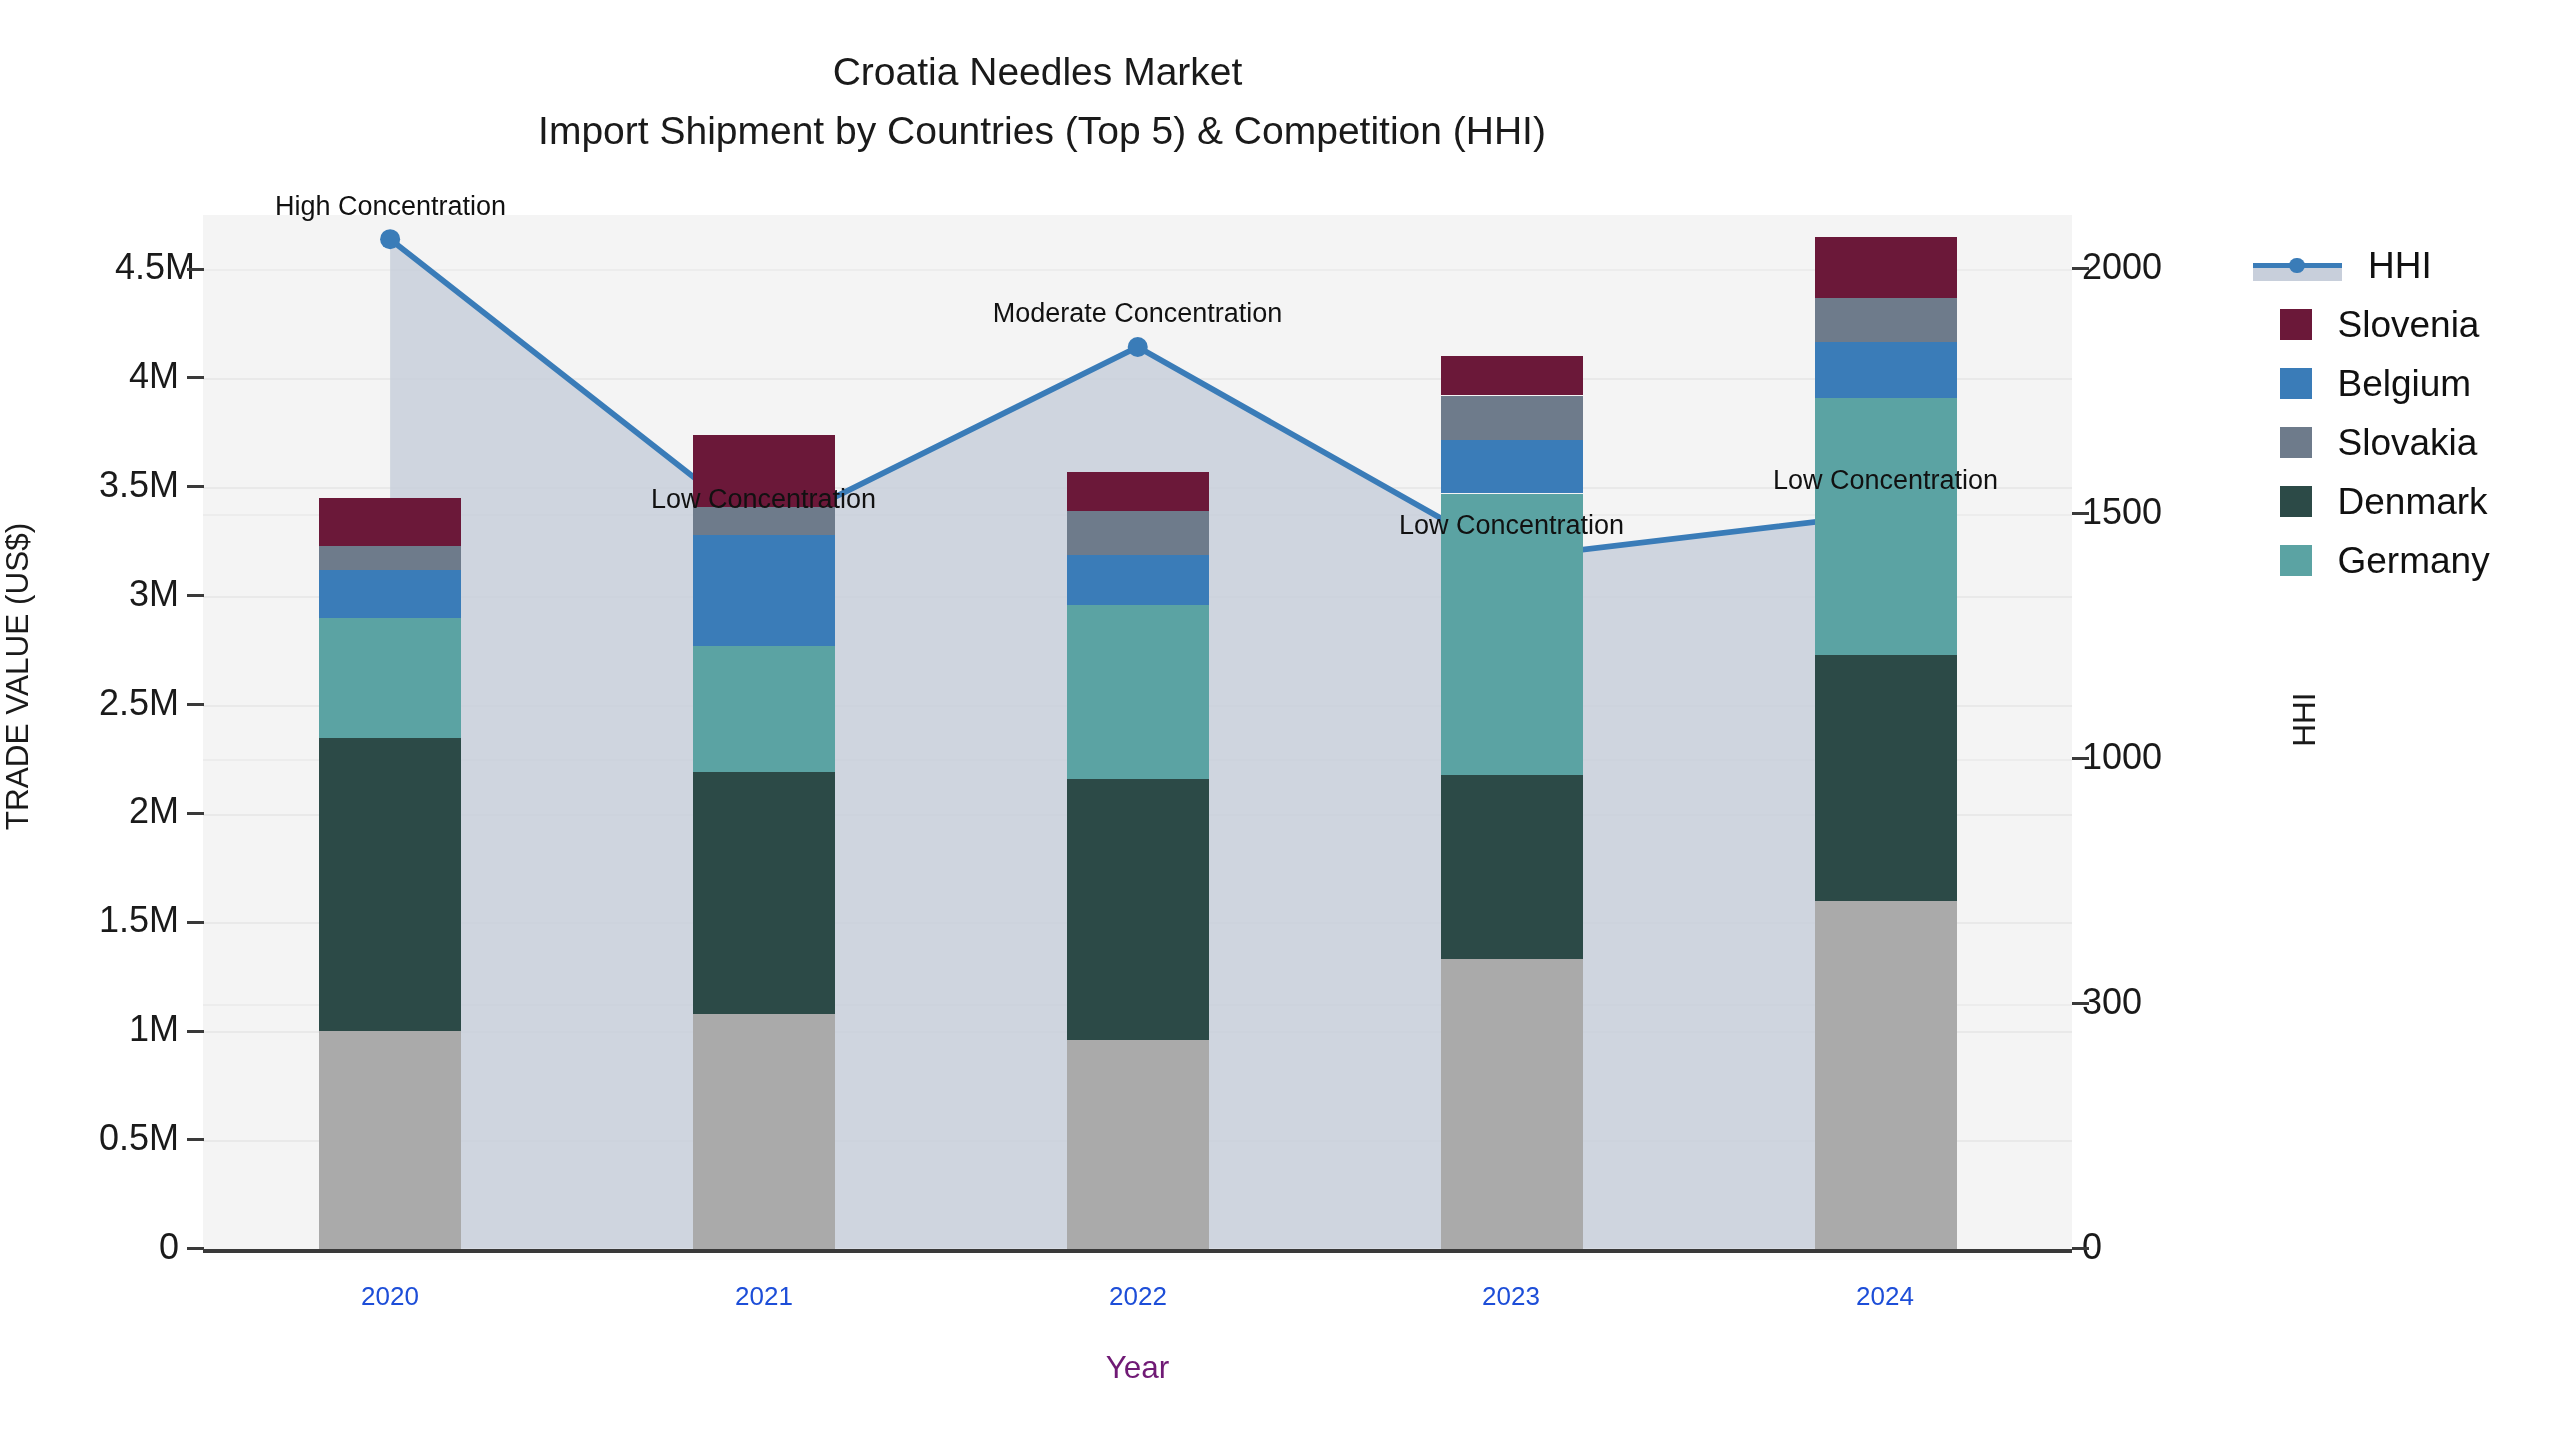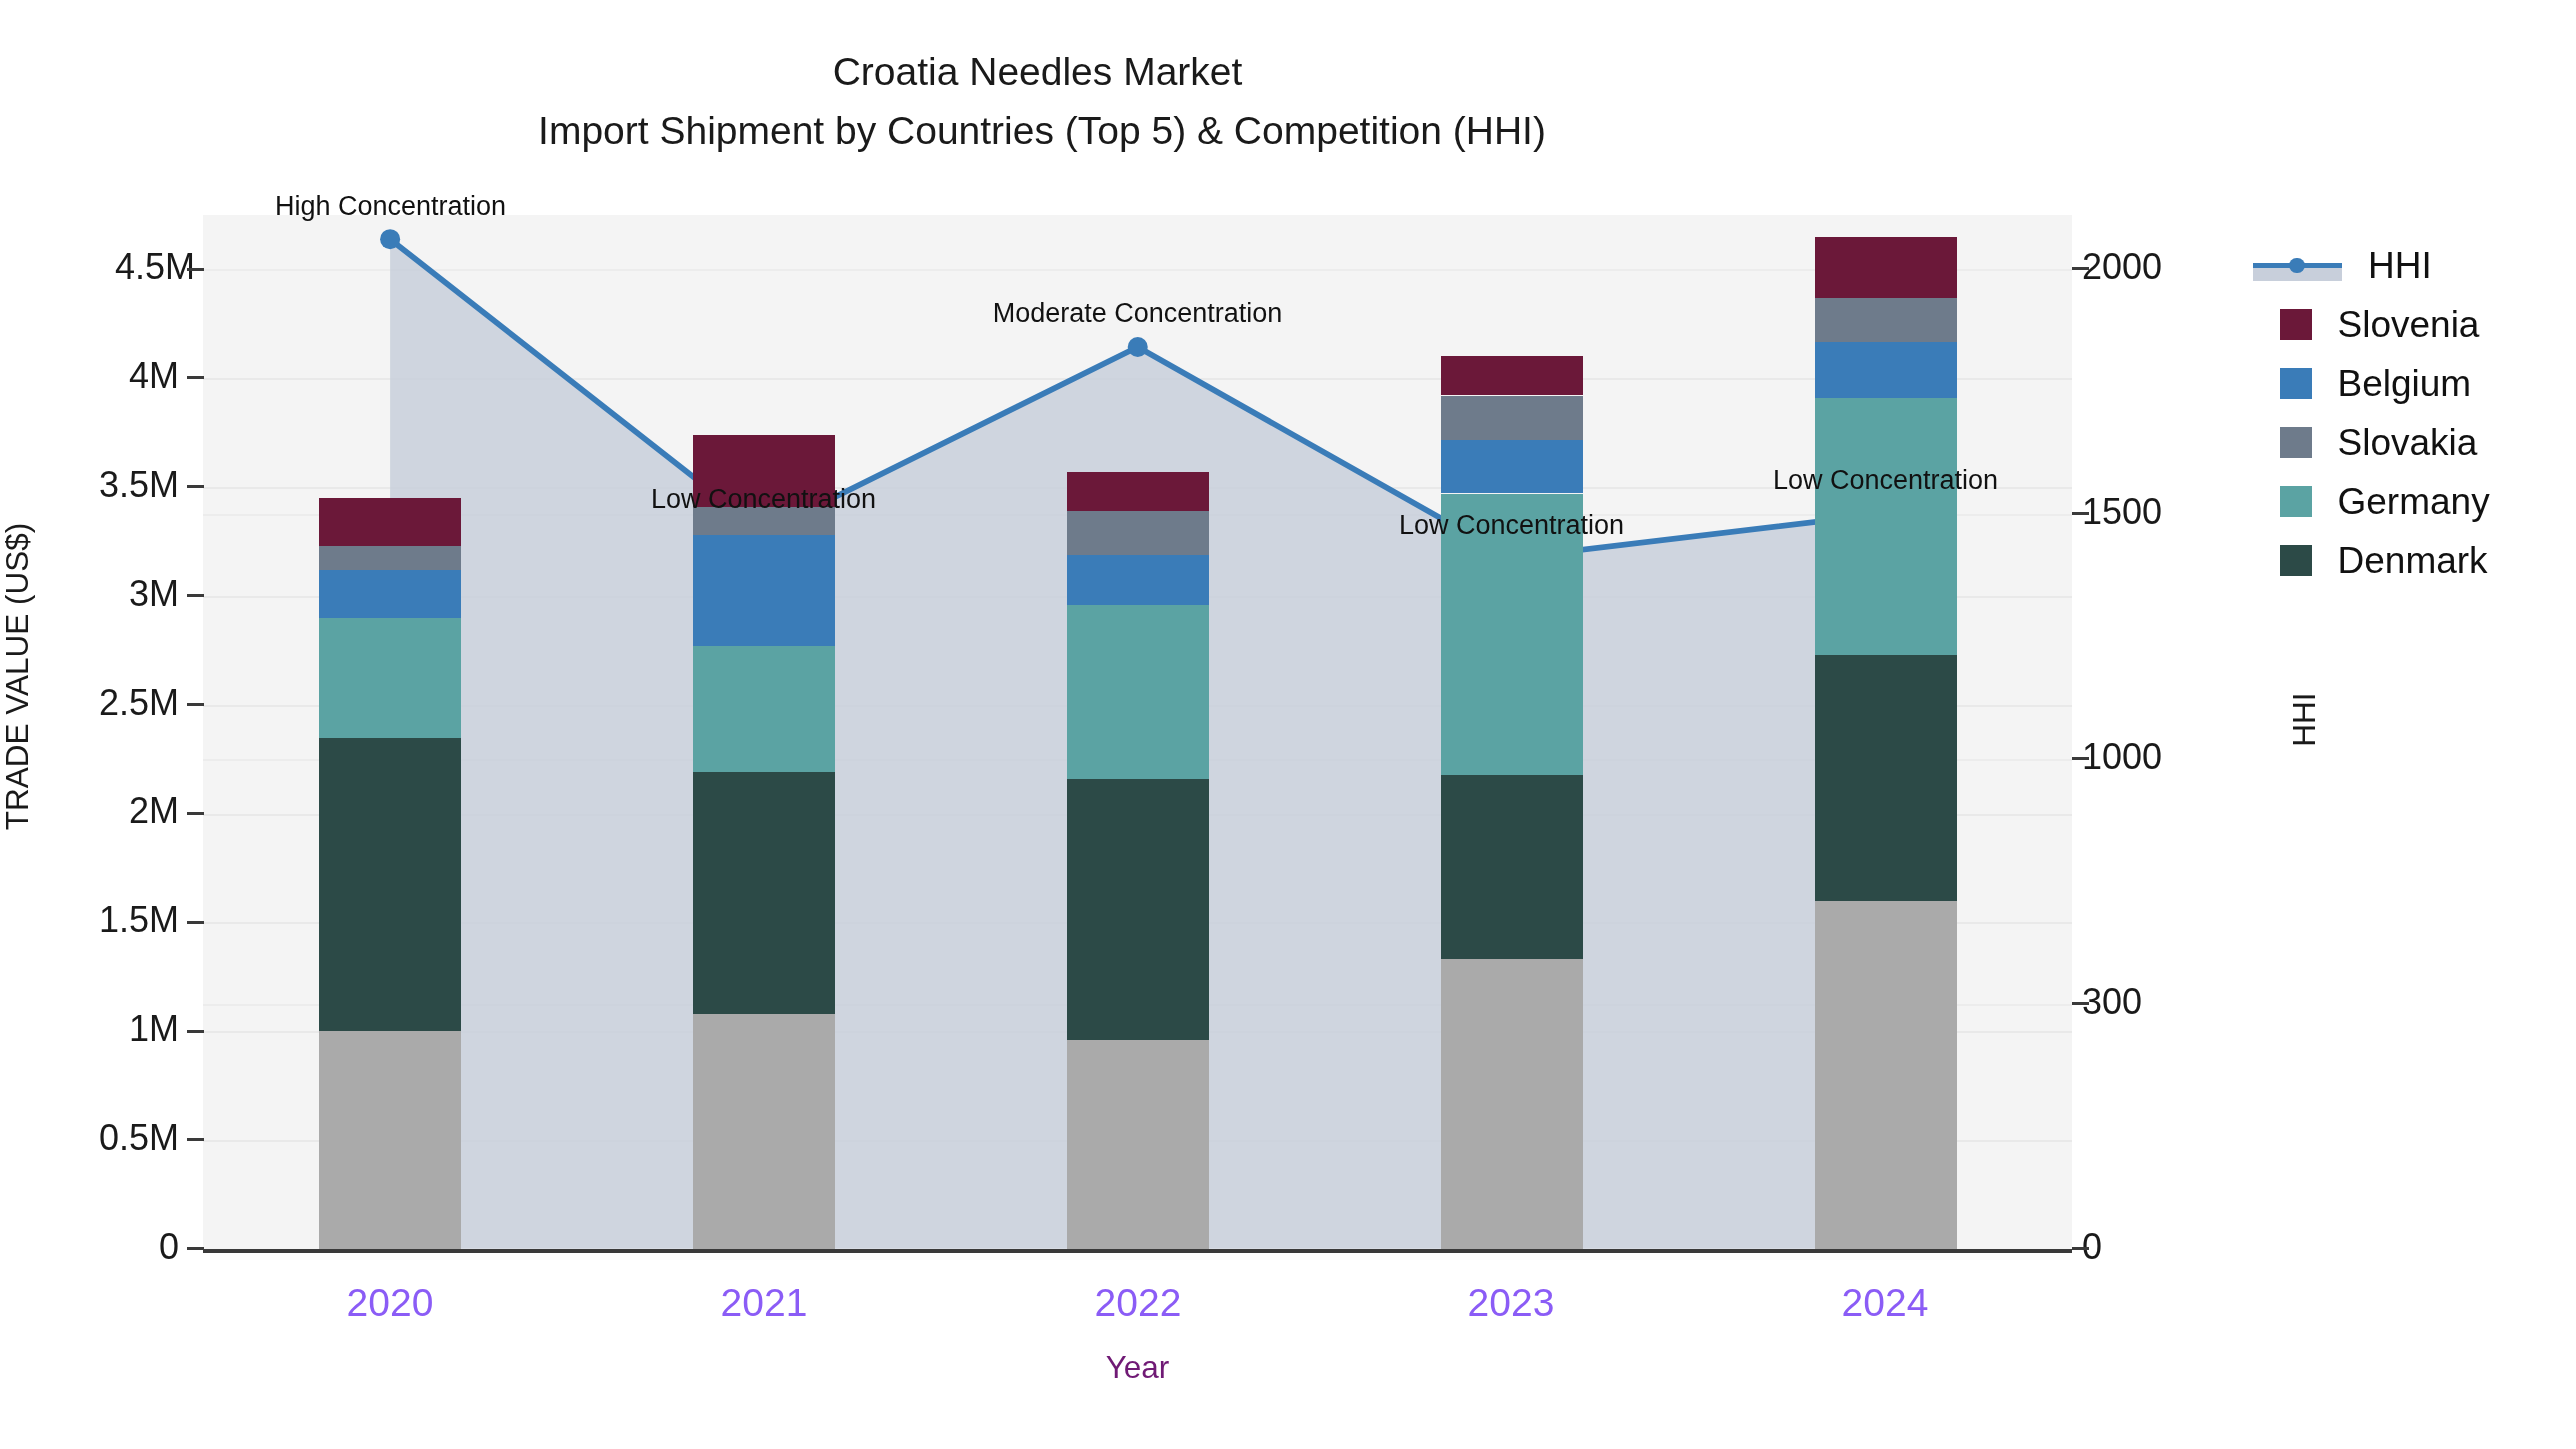--- a/index.html
+++ b/index.html
@@ -20,21 +20,21 @@
   .axtickR{position:absolute;width:17px;height:2.9px;background:#3a3a3a;left:2072px;}
   .ylab{position:absolute;text-align:right;font-size:36px;color:#1a1a1a;white-space:nowrap;}
   .y2lab{position:absolute;text-align:left;font-size:36px;color:#1a1a1a;white-space:nowrap;}
 
   .yaxis-title{position:absolute;left:-341px;top:658px;width:716px;text-align:center;
                font-size:31.5px;color:#1a1a1a;transform:rotate(-90deg);white-space:nowrap;}
   .y2axis-title{position:absolute;left:2197px;top:701px;width:215px;text-align:center;
                 font-size:31.5px;color:#1a1a1a;transform:rotate(-90deg);white-space:nowrap;}
   .xaxis-title{position:absolute;left:203px;top:1349px;width:1869px;text-align:center;
                font-size:31.5px;color:#701a75;}
-  .xtick{position:absolute;top:1281px;width:286px;text-align:center;font-size:39px;color:#8b5cf6;}
+  .xtick{position:absolute;top:1281px;width:286px;text-align:center;font-size:26px;color:#1d4ed8;}
 
   .bar{position:absolute;bottom:0;}
   .seg{position:absolute;left:0;width:100%;}
 
   .annot{position:absolute;font-size:27px;color:#111;white-space:nowrap;text-align:center;}
 
   .legend{position:absolute;left:2253px;top:236px;width:315px;}
   .legrow{display:flex;align-items:center;height:59px;}
   .swatch{width:31.5px;height:31.5px;margin-left:27px;margin-right:26px;flex:0 0 auto;}
   .leglabel{font-size:37px;color:#111;white-space:nowrap;}
@@ -194,23 +194,23 @@
       </div>
       <div class="legrow">
         <div class="swatch" style="background: rgb(58, 124, 184);"></div>
         <div class="leglabel">Belgium</div>
       </div>
       <div class="legrow">
         <div class="swatch" style="background: rgb(110, 123, 139);"></div>
         <div class="leglabel">Slovakia</div>
       </div>
       <div class="legrow">
+        <div class="swatch" style="background: rgb(44, 74, 71);"></div>
+        <div class="leglabel">Denmark</div>
+      </div>
+      <div class="legrow">
         <div class="swatch" style="background: rgb(91, 163, 163);"></div>
         <div class="leglabel">Germany</div>
       </div>
-      <div class="legrow">
-        <div class="swatch" style="background: rgb(44, 74, 71);"></div>
-        <div class="leglabel">Denmark</div>
-      </div>
     </div>
 
 </div>
 
 
 </body></html>

